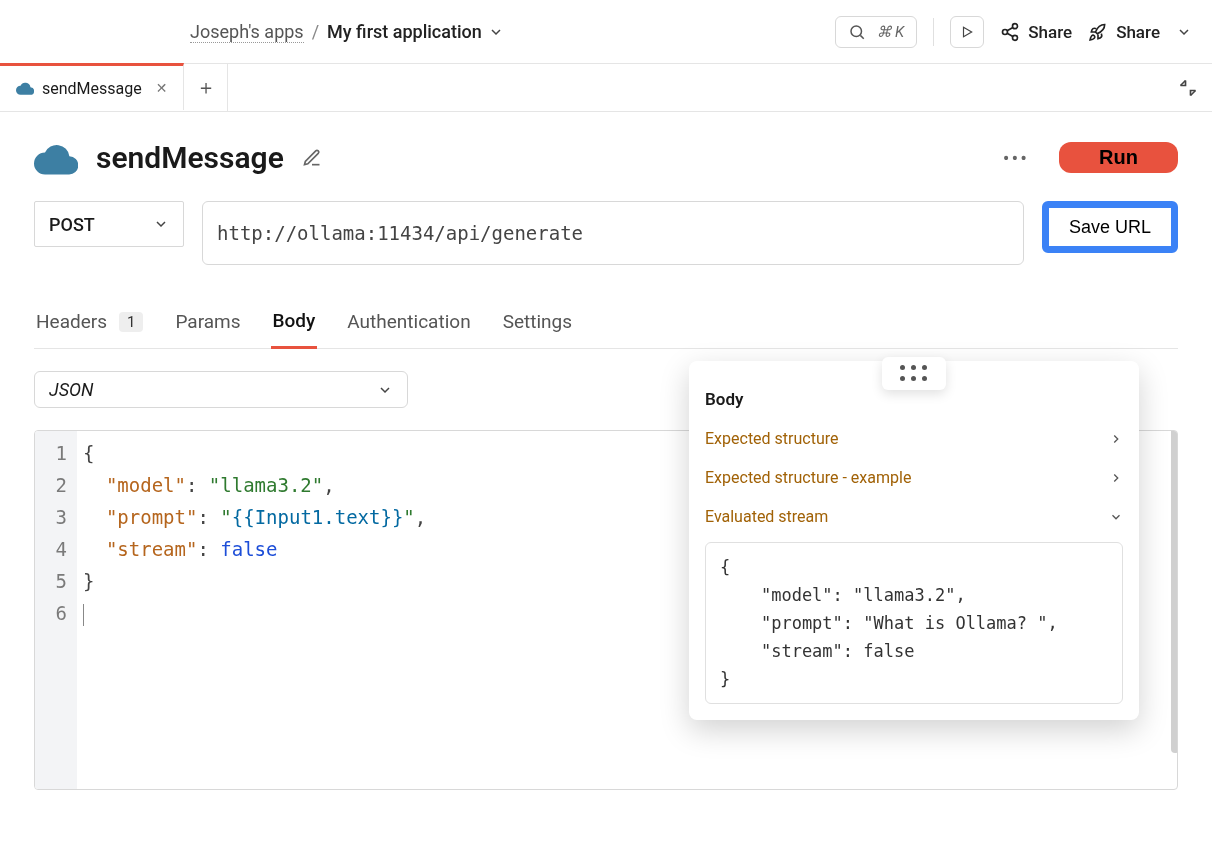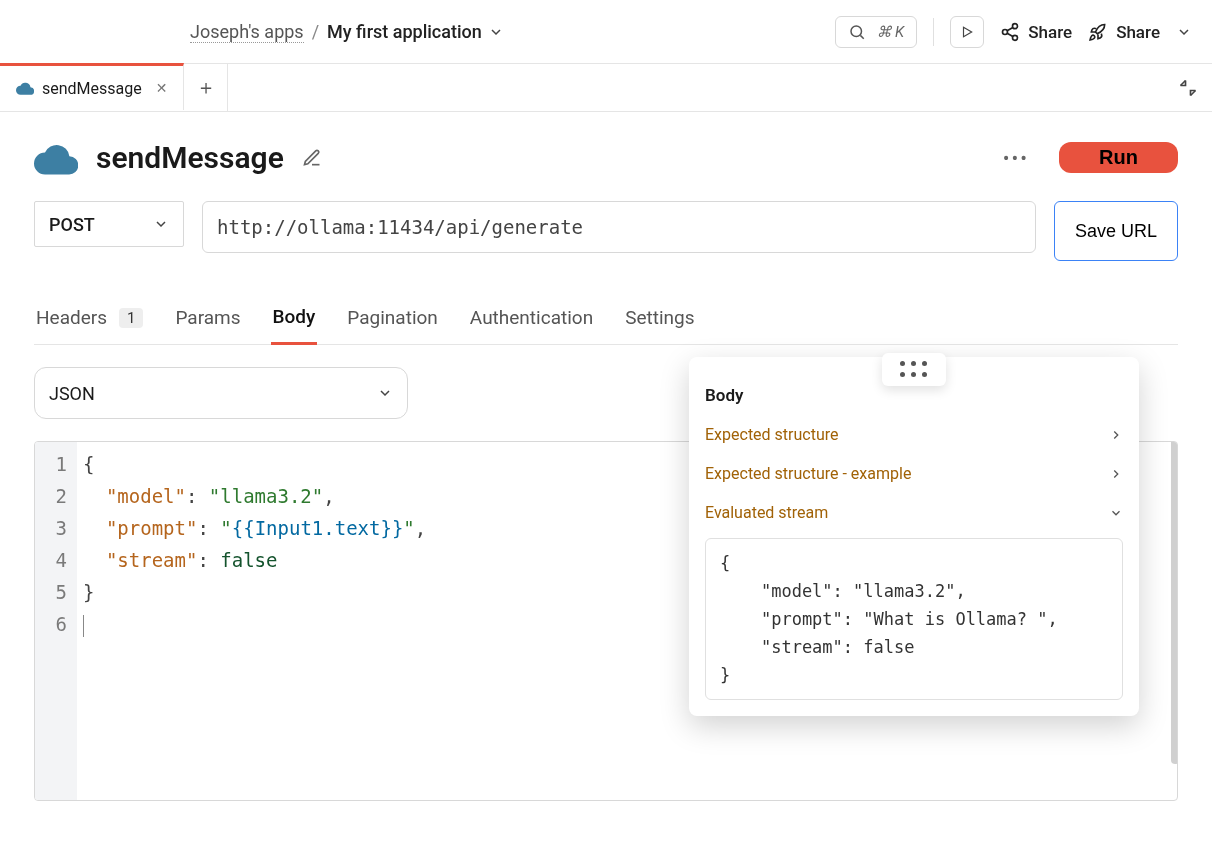--- a/index.html
+++ b/index.html
@@ -112,65 +112,65 @@
     display:flex; gap:18px; margin-top:26px;
   }
   .method-sel {
     border:1px solid #d8d8d8; border-radius:2px;
     display:flex; align-items:center; justify-content:space-between;
     padding: 0 14px; width:150px; height:46px;
     font-size:18px; font-weight:500;
   }
   .url-input {
     border:1px solid #d8d8d8; border-radius:6px;
-    flex:1; height:52px; padding:0 14px;
+    flex:1; height:64px; padding:0 14px;
     font-family: ui-monospace, Menlo, monospace;
     font-size:19px; color:#444;
   }
   .saveurl-btn {
-    border:1px solid #3b82f6; border-radius:6px;
-    background:#fff; height:60px; padding:0 20px;
+    border:7px solid #3b82f6; border-radius:6px;
+    background:#fff; height:52px; padding:0 20px;
     font-size:18px; font-weight:500;
   }
   
   .subtabs {
     display:flex; align-items:center; gap:28px;
     margin-top:36px; border-bottom:1px solid #e5e5e5;
   }
   .subtab {
     font-size:19px; color:#555; padding: 8px 2px 14px 2px;
     cursor:pointer; display:flex; align-items:center; gap:12px;
   }
   .subtab .badge {
     background:#eee; border-radius:4px; padding:1px 8px;
     font-size:15px; color:#333;
   }
   .subtab.active { color:#111; font-weight:500; border-bottom:3px solid #e8523e; margin-bottom:-1px;}
   
   .body-area { margin-top:22px; position:relative;}
   .json-sel {
-    border:1px solid #d8d8d8; border-radius:12px;
+    border:1px solid #d8d8d8; border-radius:6px;
     display:flex; align-items:center; justify-content:space-between;
-    padding:0 14px; width:374px; height:52px; font-size:18px;
+    padding:0 14px; width:374px; height:37px; font-size:18px;font-style:italic;
   }
   .code-box {
     border:1px solid #d8d8d8; border-radius:4px;
     margin-top:22px; display:flex; font-family: ui-monospace, Menlo, monospace;
     font-size:19px; line-height:32px; height:360px; overflow:hidden; position:relative;
   }
   .gutter {
     background:#f3f4f6; color:#7a7a7a; text-align:right;
     padding:6px 10px 6px 14px; user-select:none; min-width:42px;
   }
   .codecol { padding:6px 6px; white-space:pre; }
   .tok-key { color:#b5651d; }
   .tok-str { color:#2f7a2f; }
   .tok-punc { color:#444; }
   .tok-var { color:#0369a1; }
-  .tok-num, .tok-bool { color:#14532d; }
+  .tok-num, .tok-bool { color:#1d4ed8; }
   .cursor-line {
     display:inline-block; width:1px; height:22px; background:#888; vertical-align:middle;
   }
   .scroll-thumb {
     position:absolute; right:-2px; top:-78px; width:8px; height:400px;
     background:#d0d0d0; border-radius:4px;
   }
   
   .popover {
     position:absolute; top:-10px; left:655px; width:450px;
@@ -324,21 +324,20 @@
     <button class="saveurl-btn">Save URL</button>
   </div>
 
   <div class="subtabs">
     <div class="subtab">
       <span>Headers</span>
       <span class="badge">1</span>
     </div>
     <div class="subtab">Params</div>
     <div class="subtab active">Body</div>
-    <div class="subtab">Pagination</div>
     <div class="subtab">Authentication</div>
     <div class="subtab">Settings</div>
   </div>
 
   <div class="body-area">
     <div class="json-sel">
       <span>JSON</span>
       <span>
         <svg width="16" height="16" viewBox="0 0 24 24" fill="none" stroke="#444" stroke-width="2.2">
             <polyline points="6 9 12 15 18 9"></polyline>

